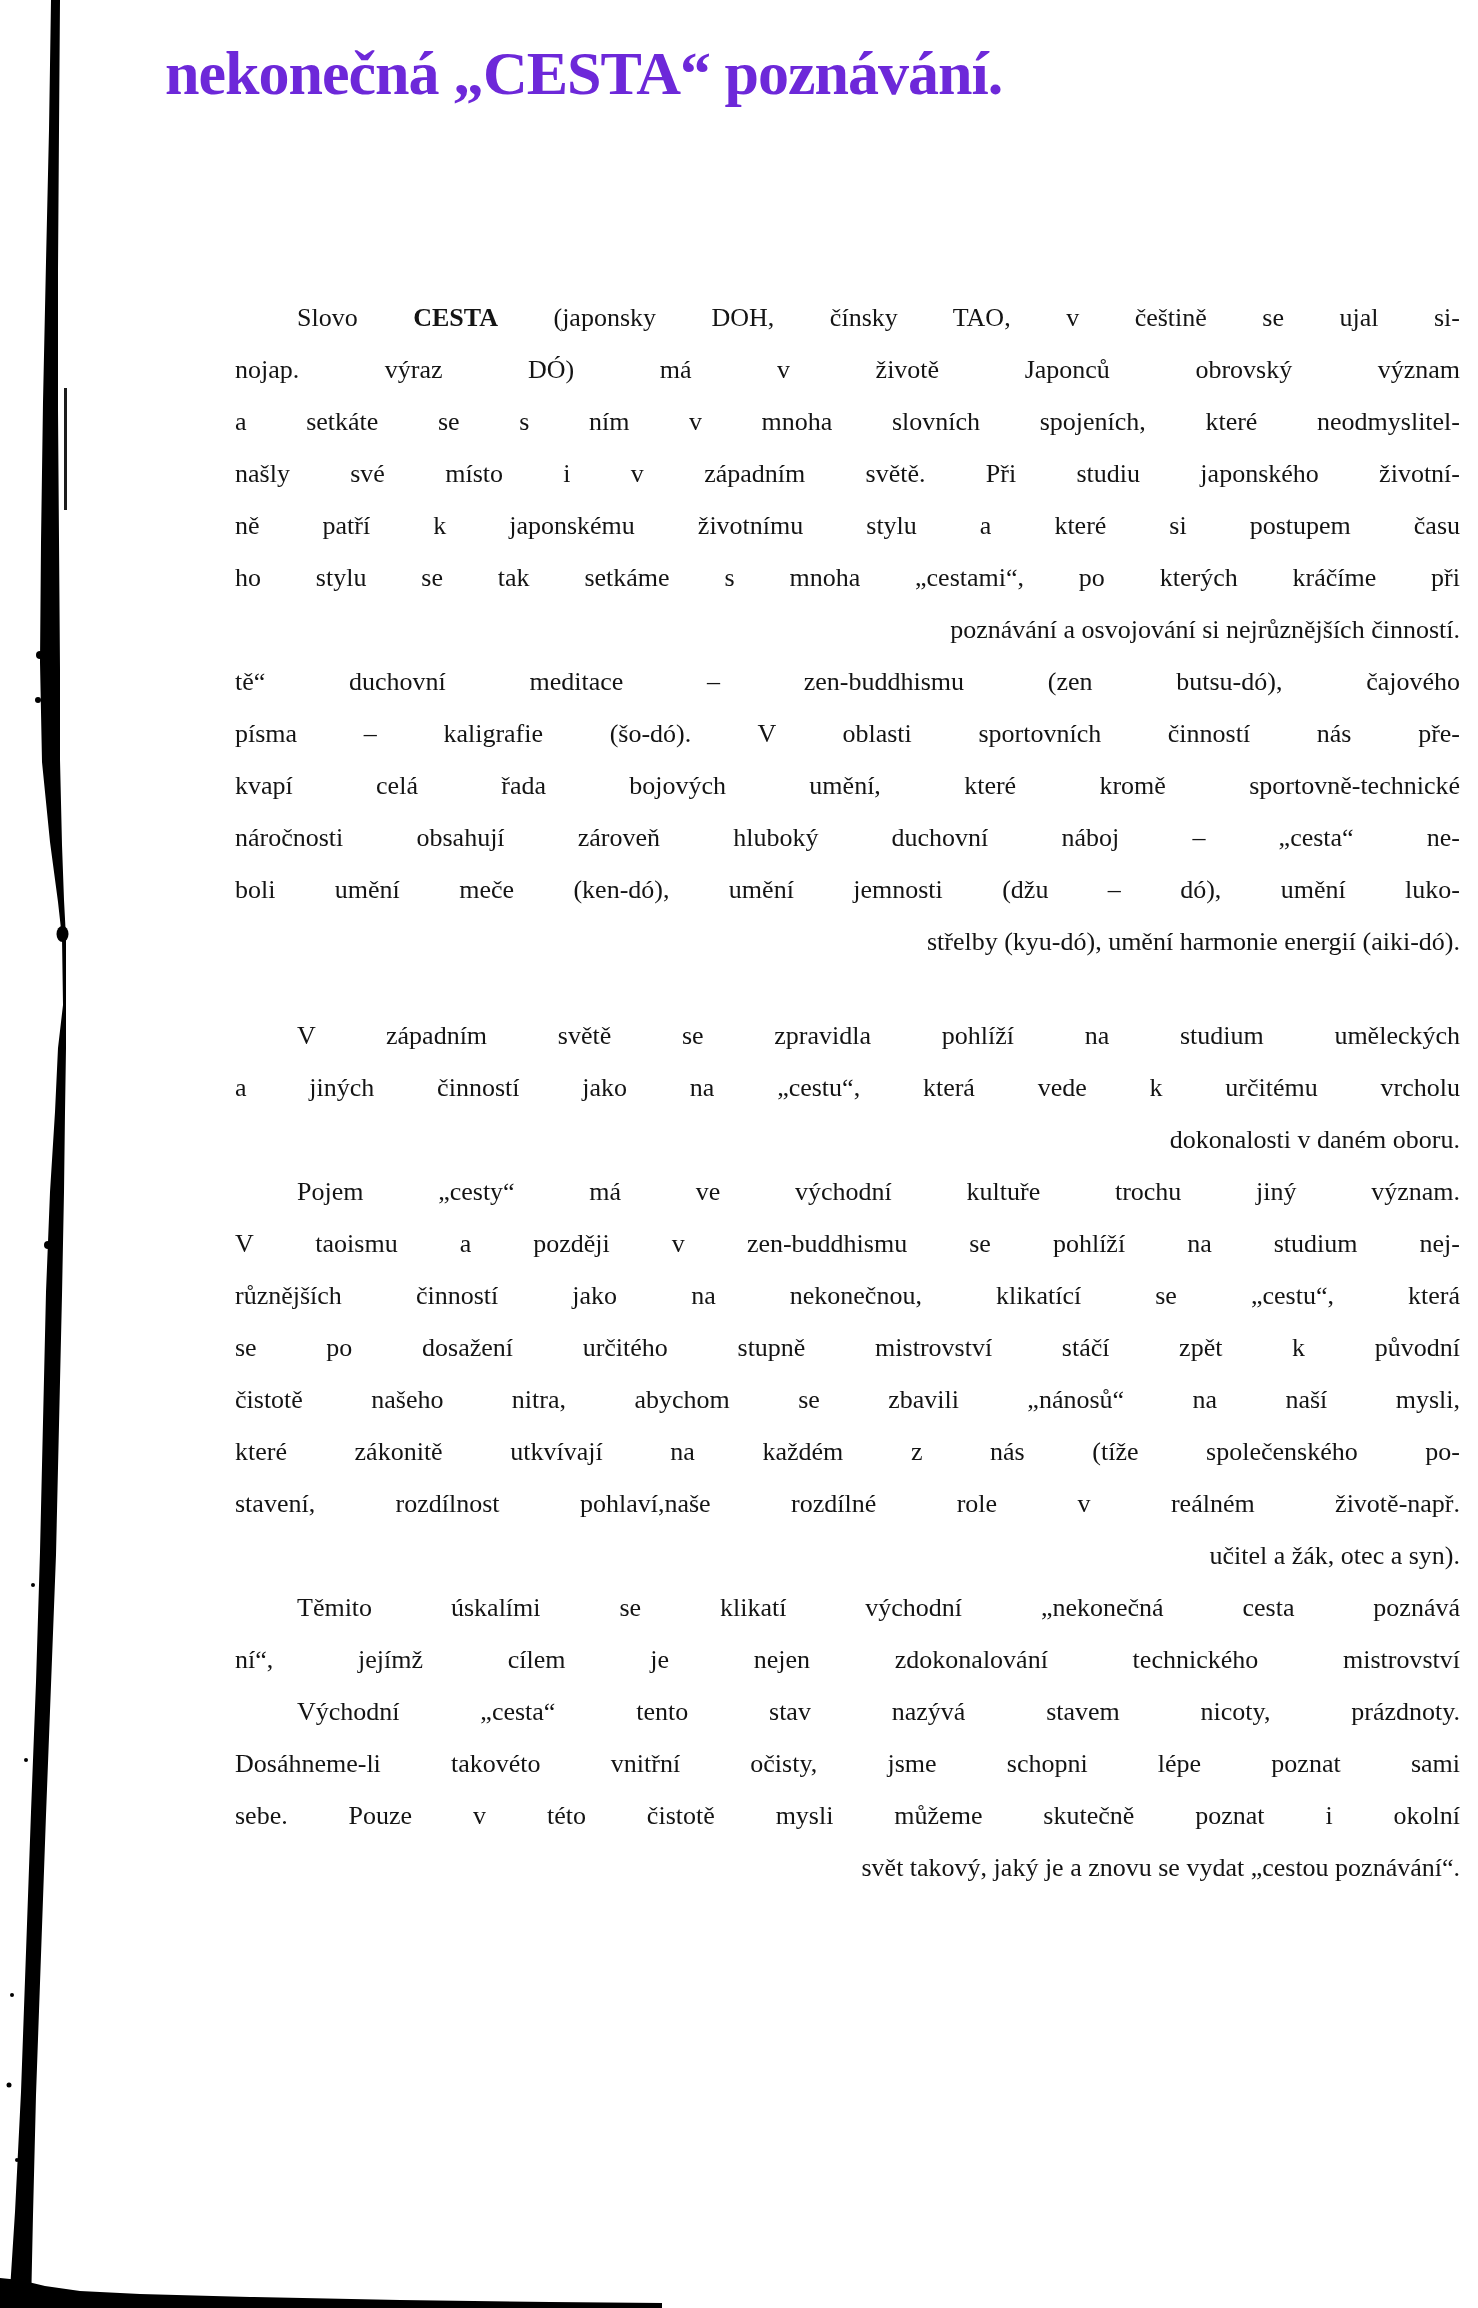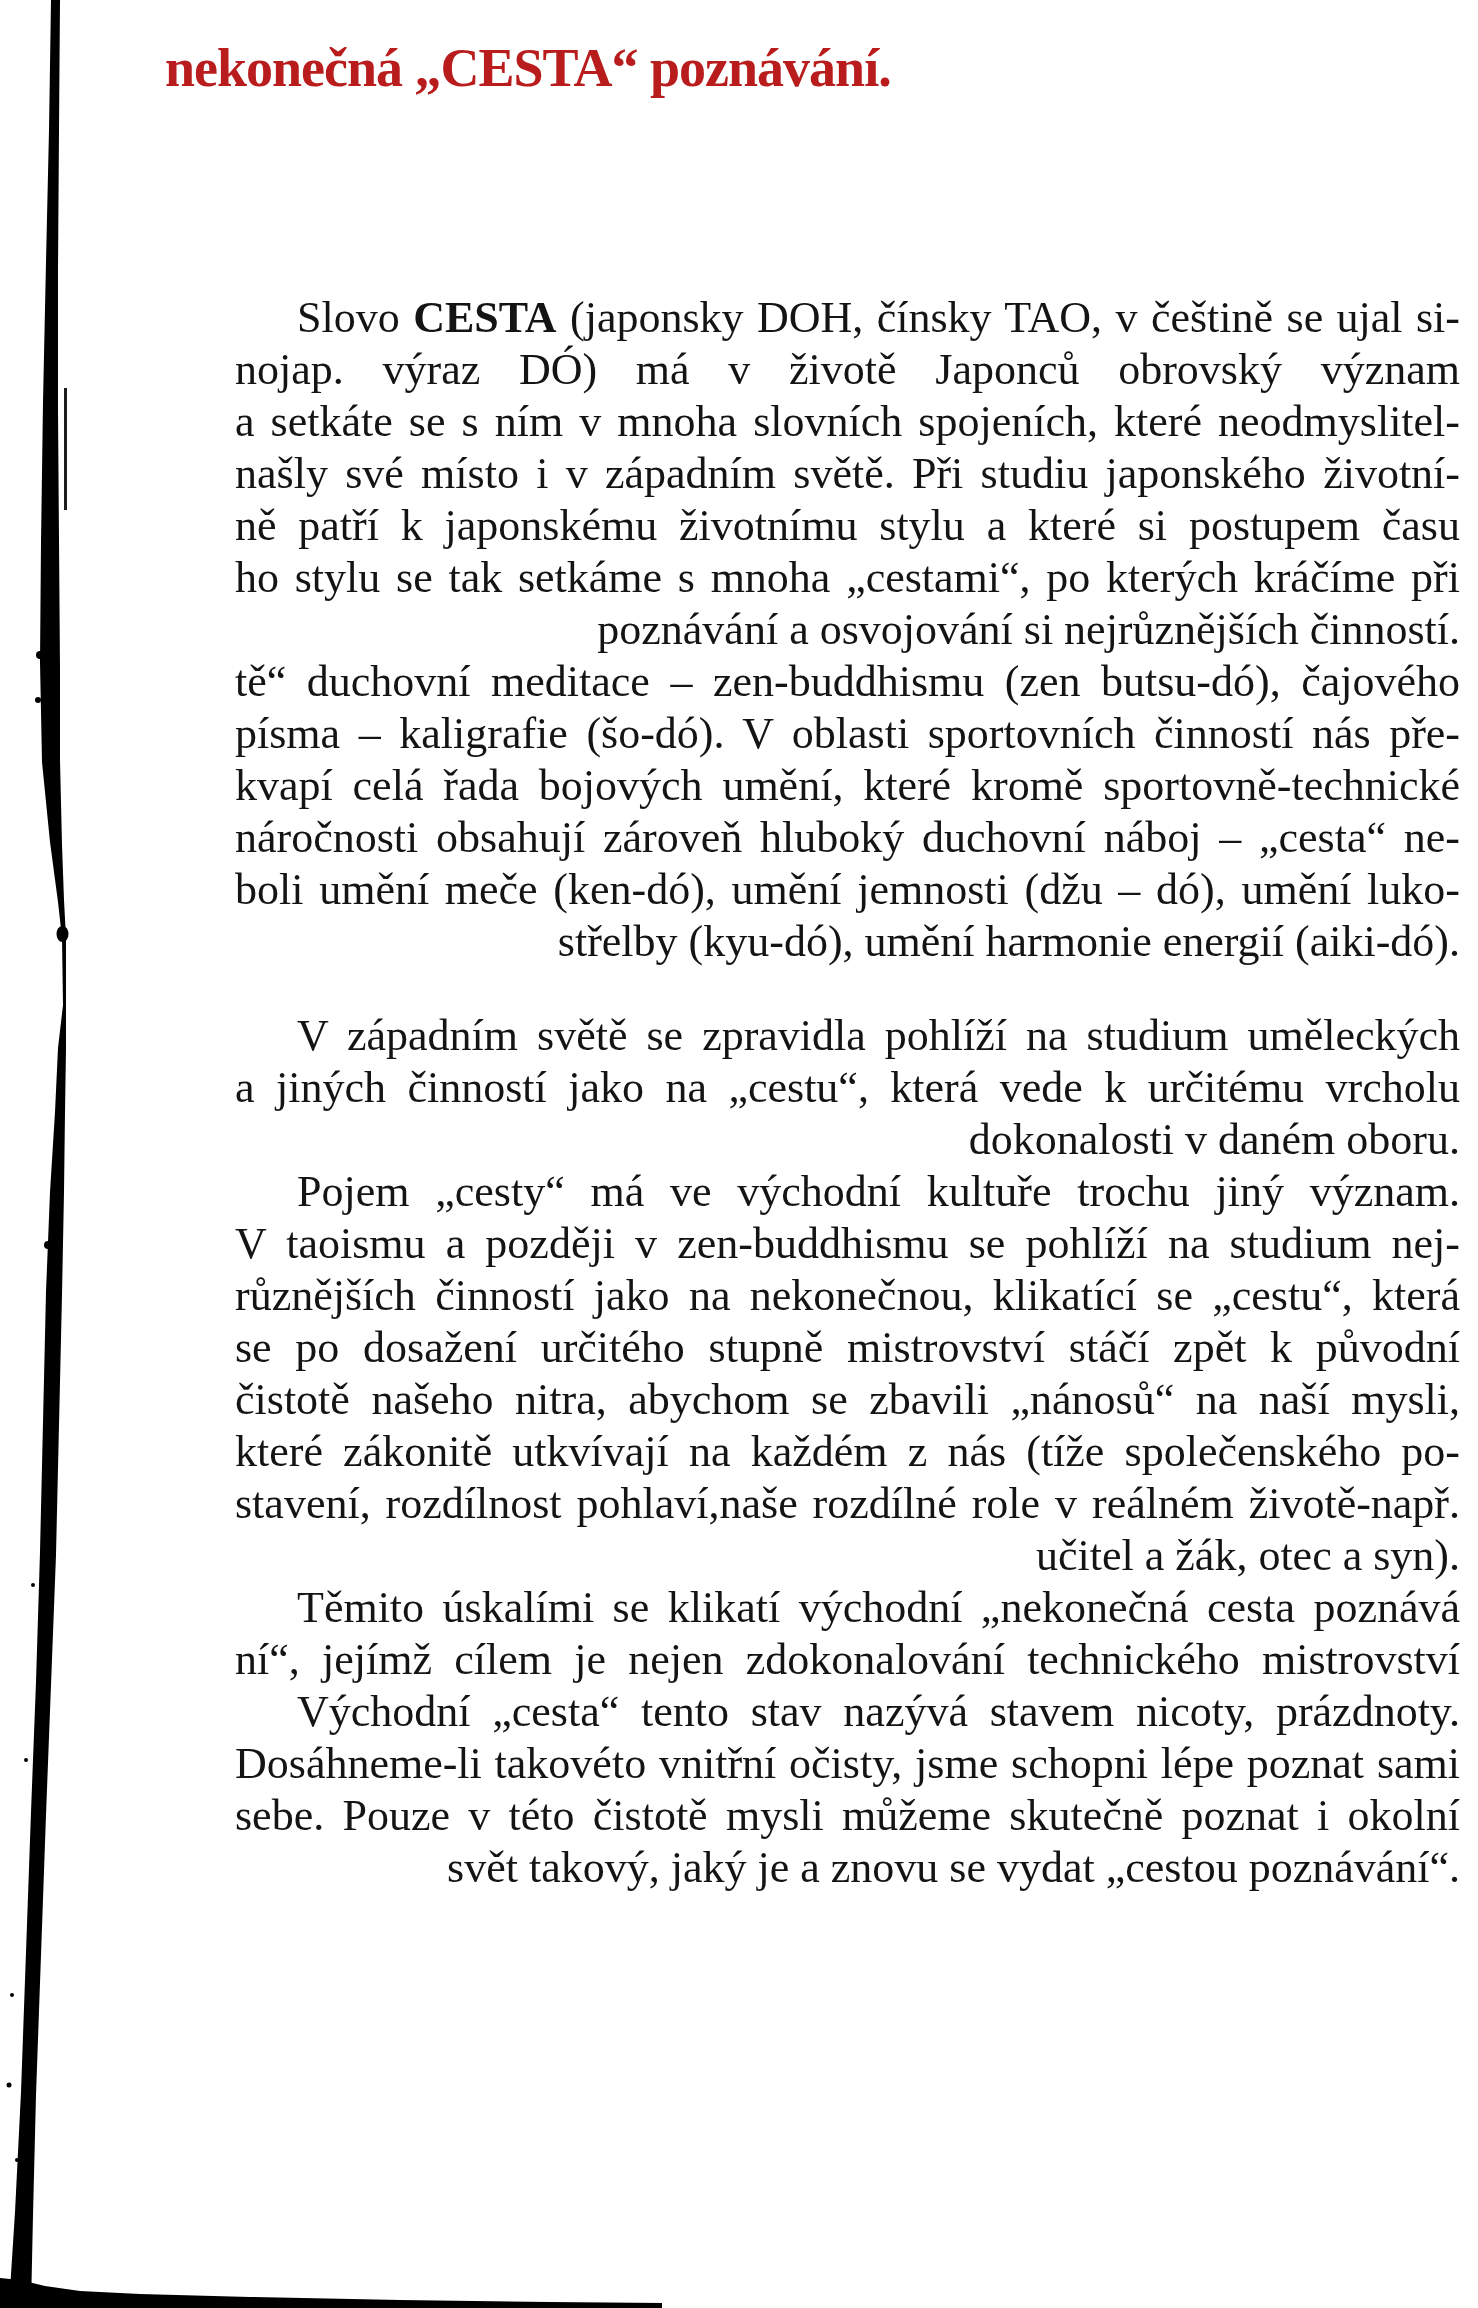--- a/index.html
+++ b/index.html
@@ -14,27 +14,27 @@
     background:var(--paper);
     overflow:hidden;
     font-family:"Liberation Serif","DejaVu Serif",serif;
   }
   .artifact-svg{
     position:absolute;left:0;top:0;width:1478px;height:2308px;
     pointer-events:none;
   }
   .title{
     position:absolute;left:165px;top:36px;margin:0;
-    font-size:54px;line-height:1.2;font-weight:700;letter-spacing:-1px;
-    color:#b91c1c;white-space:nowrap;
+    font-size:62px;line-height:1.2;font-weight:700;letter-spacing:-1px;
+    color:#6d28d9;white-space:nowrap;
   }
   .body-text{
     position:absolute;left:235px;top:292px;width:1225px;
     color:var(--ink);
-    font-size:44px;line-height:52px;
+    font-size:26px;line-height:52px;
   }
   .para{margin:0;}
   .para.gap{margin-top:42px;}
   .line{white-space:nowrap;height:52px;text-align:right;}
   .line.j{text-align:justify;text-align-last:justify;}
   .line.first{text-indent:62px;}
   .b{font-weight:700;}
 </style>
 </head>
 <body>

